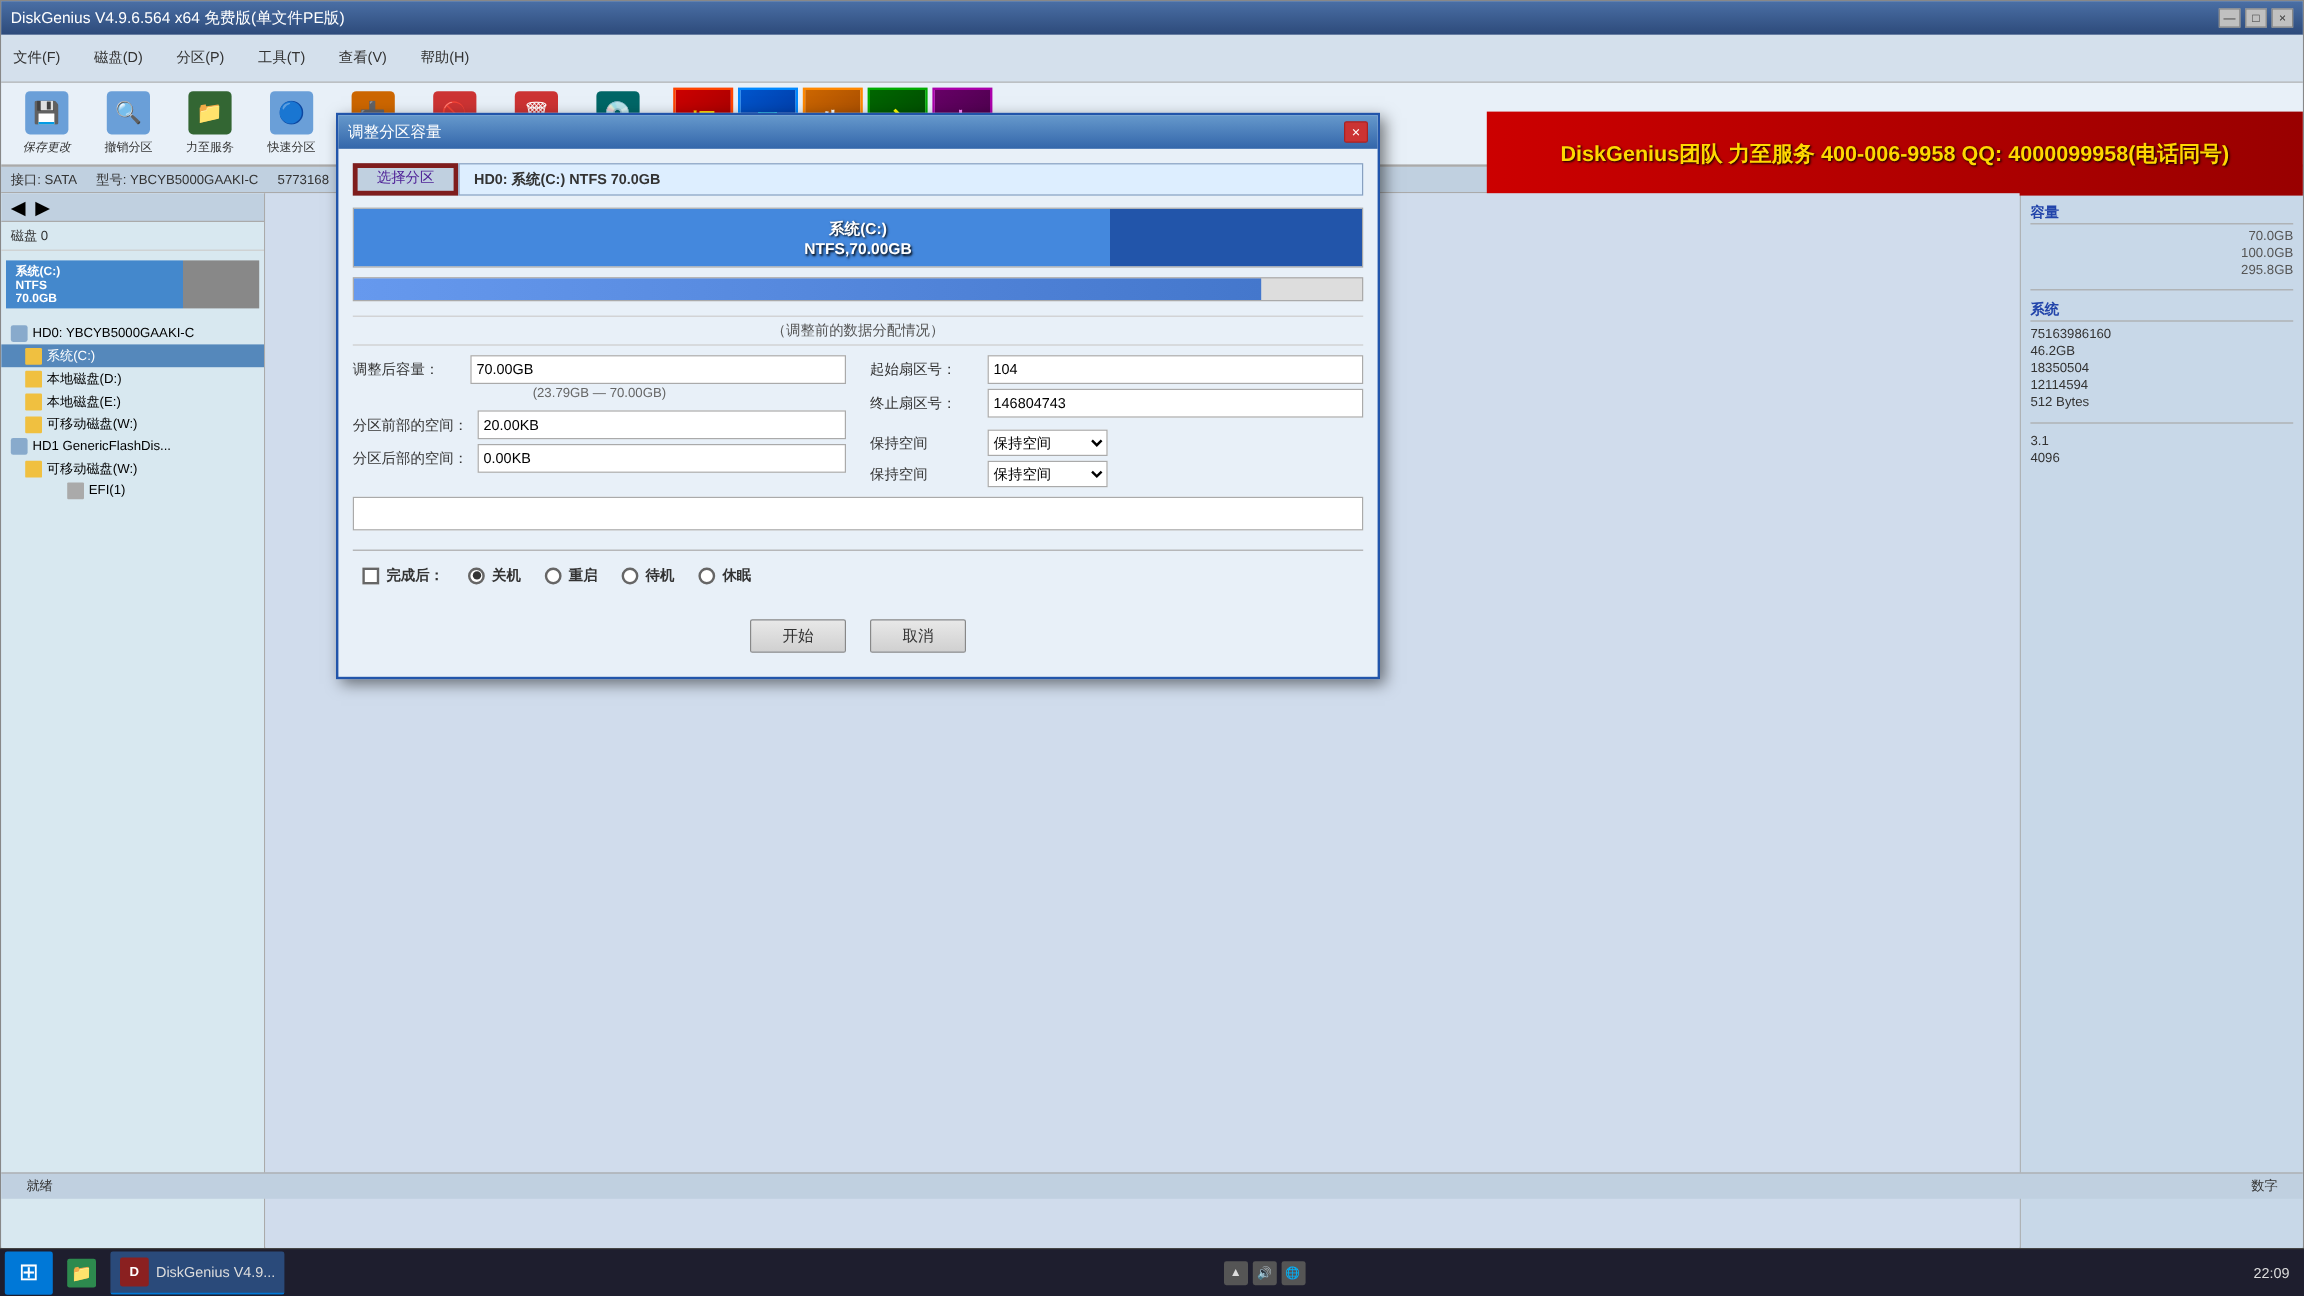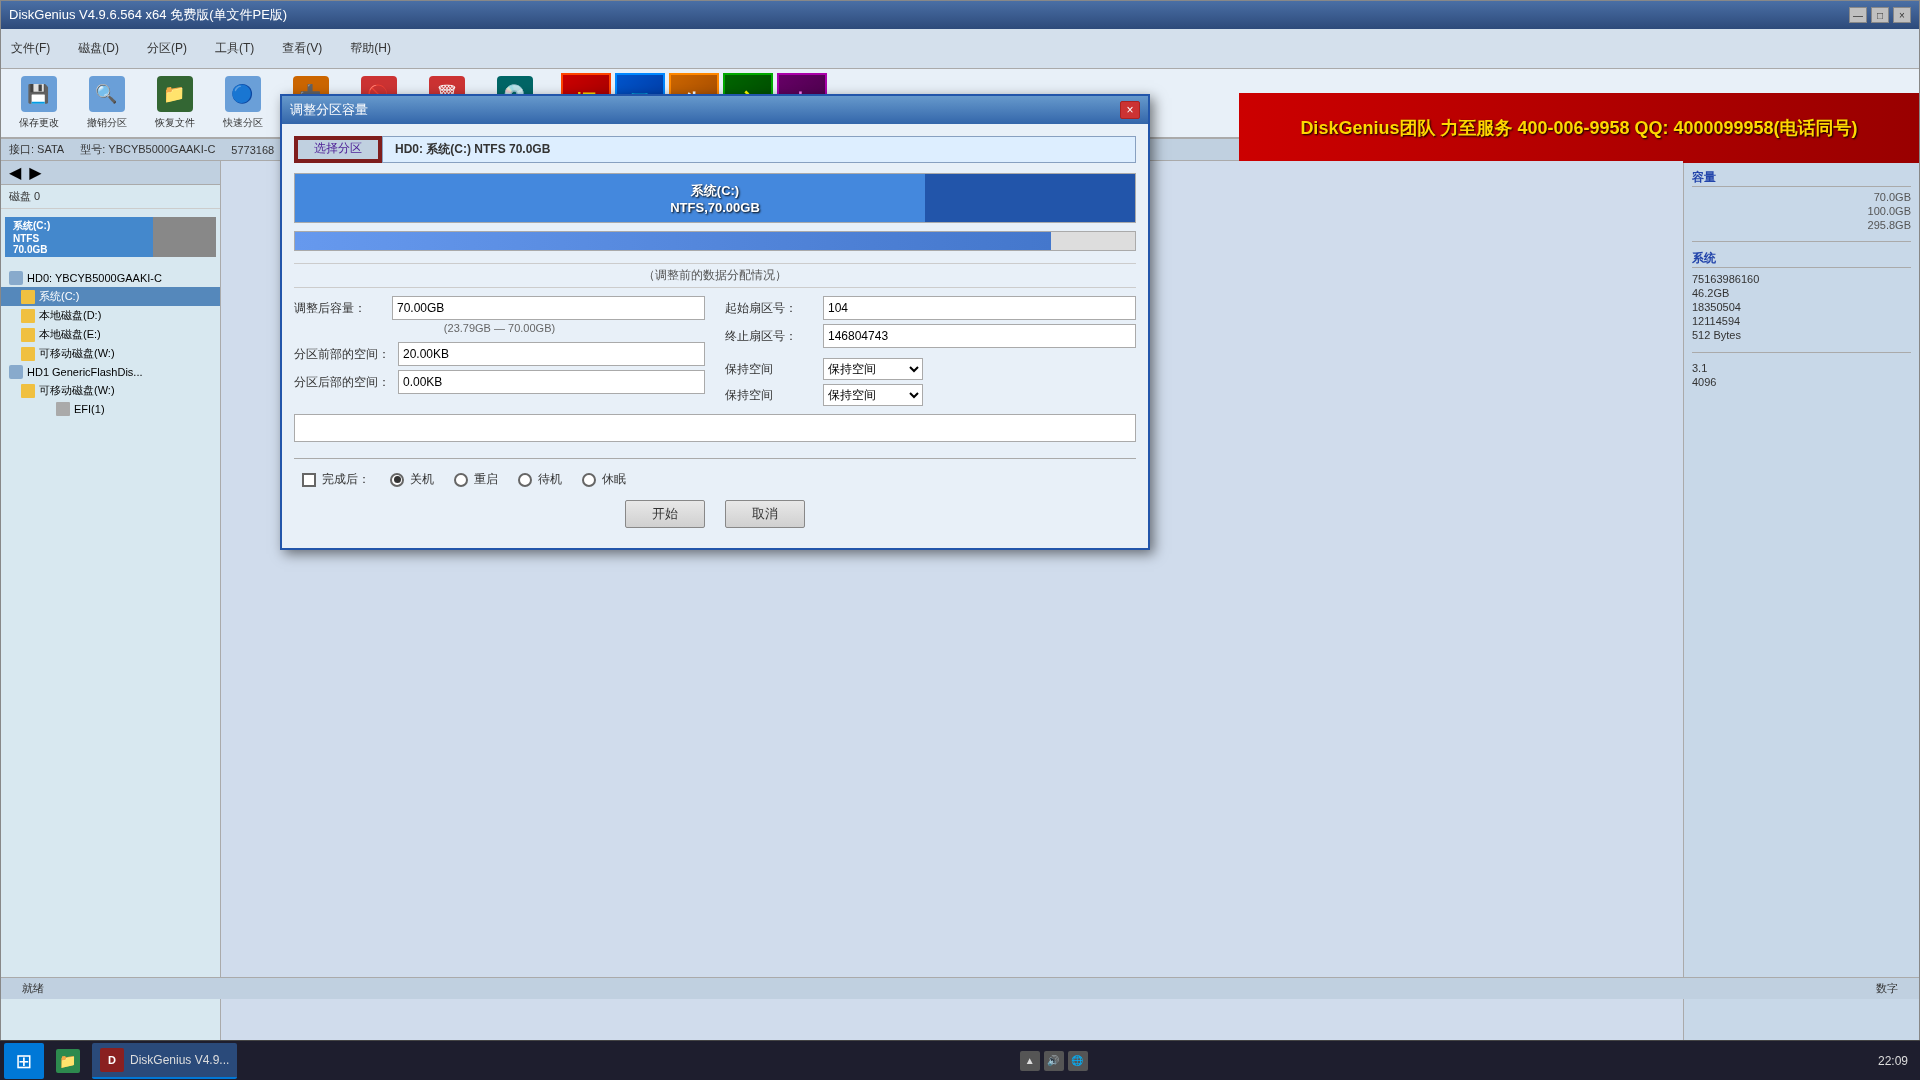--- a/index.html
+++ b/index.html
@@ -496,21 +496,23 @@
       border: 1px solid #aaa;
       background: white;
       margin-bottom: 16px;
     }
 
     
     .options-row {
       display: flex;
       align-items: center;
       gap: 20px;
+      margin-bottom: 16px;
       padding: 4px 8px;
+      font-weight: bold;
     }
 
     .option-item {
       display: flex;
       align-items: center;
       gap: 6px;
       font-size: 12px;
       color: #333;
     }
 
@@ -618,29 +620,29 @@
       <span class="menu-item">分区(P)</span>
       <span class="menu-item">工具(T)</span>
       <span class="menu-item">查看(V)</span>
       <span class="menu-item">帮助(H)</span>
     </div>
 
     <div style="position:relative; height:70px;">
       <div class="toolbar">
         <div class="toolbar-btn">
           <div class="toolbar-icon">💾</div>
-          <span style="font-size:10px;">保存更改</span>
+          <span style="font-size:10px;font-style:italic;">保存更改</span>
         </div>
         <div class="toolbar-btn">
           <div class="toolbar-icon">🔍</div>
           <span style="font-size:10px;">撤销分区</span>
         </div>
         <div class="toolbar-btn">
           <div class="toolbar-icon green">📁</div>
-          <span style="font-size:10px;">恢复文件</span>
+          <span style="font-size:10px;">力至服务</span>
         </div>
         <div class="toolbar-btn">
           <div class="toolbar-icon">🔵</div>
           <span style="font-size:10px;">快速分区</span>
         </div>
         <div class="toolbar-btn">
           <div class="toolbar-icon orange">➕</div>
           <span style="font-size:10px;">新建分区</span>
         </div>
         <div class="toolbar-btn">

